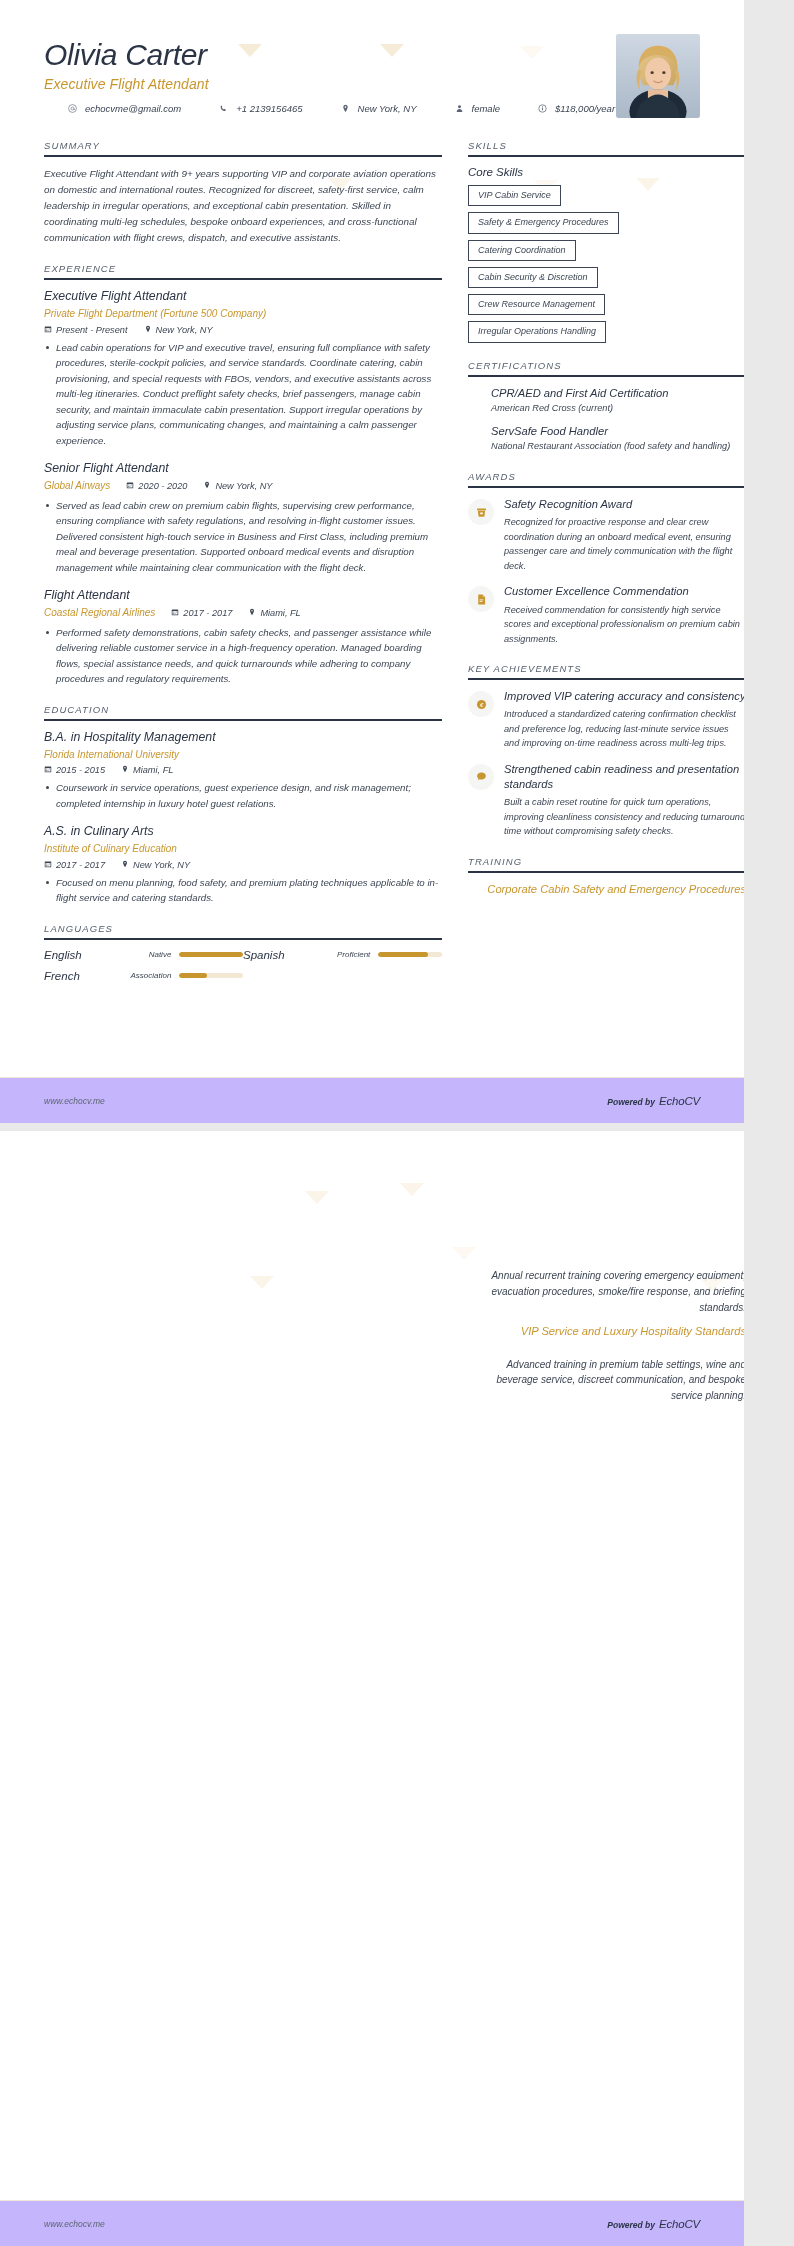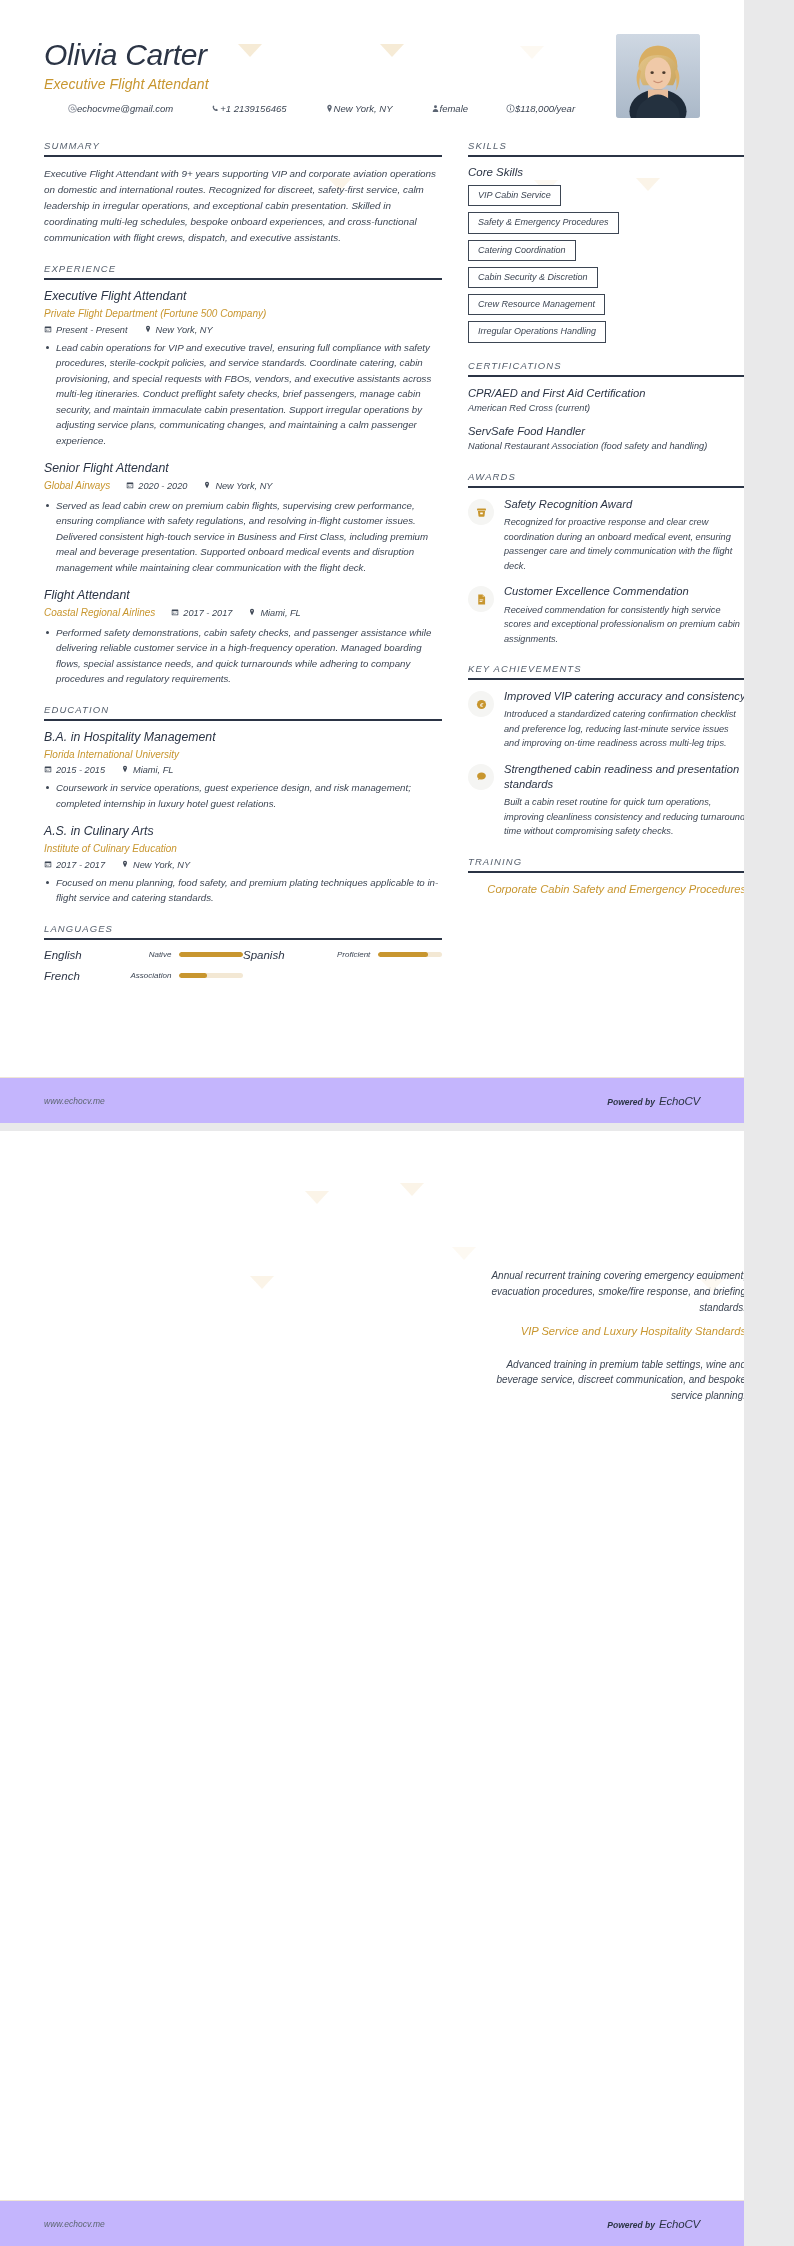--- a/index.html
+++ b/index.html
@@ -55,21 +55,21 @@
   }
   .contacts {
     display: flex;
     align-items: center;
     flex-wrap: wrap;
     margin-top: 11px;
     gap: 14px;
     font-size: 9.5px;
     color: #3c4553;
   }
-  .citem { display: flex; align-items: center; gap: 0; white-space: nowrap; padding-left: 24px; }
+  .citem { display: flex; align-items: center; gap: 8px; white-space: nowrap; padding-left: 24px; }
   .citem svg { display: block; }
   .photo {
     width: 84px; height: 84px;
     border-radius: 3px;
     overflow: hidden;
     flex: 0 0 auto;
     background: #cfd6de;
     position: relative;
   }
   .photo svg { display: block; width: 100%; height: 100%; }
@@ -159,21 +159,21 @@
   .chip {
     border: 1px solid #3d4654;
     padding: 4px 9px;
     font-size: 9px;
     color: #3d4654;
     line-height: 1.25;
     background: #fff;
   }
 
   
-  .cert { margin-bottom: 8px; }
+  .cert { margin-bottom: 8px; margin-left: 23px; }
   .cert-name { font-size: 11.2px; color: #2b3445; line-height: 1.3; }
   .cert-sub { font-size: 9.2px; color: #3d4654; margin-top: 2px; line-height: 1.5; }
 
   
   .ai { display: flex; gap: 10px; margin-bottom: 11px; align-items: flex-start; }
   .ai-ico {
     width: 26px; height: 26px;
     flex: 0 0 26px;
     border-radius: 50%;
     background: #f5f5f3;

